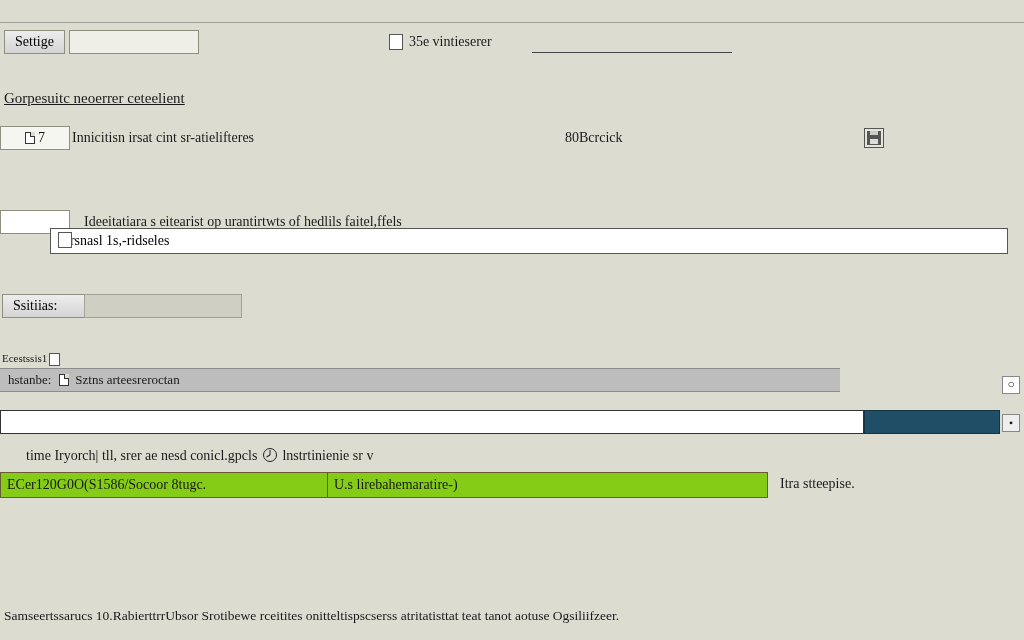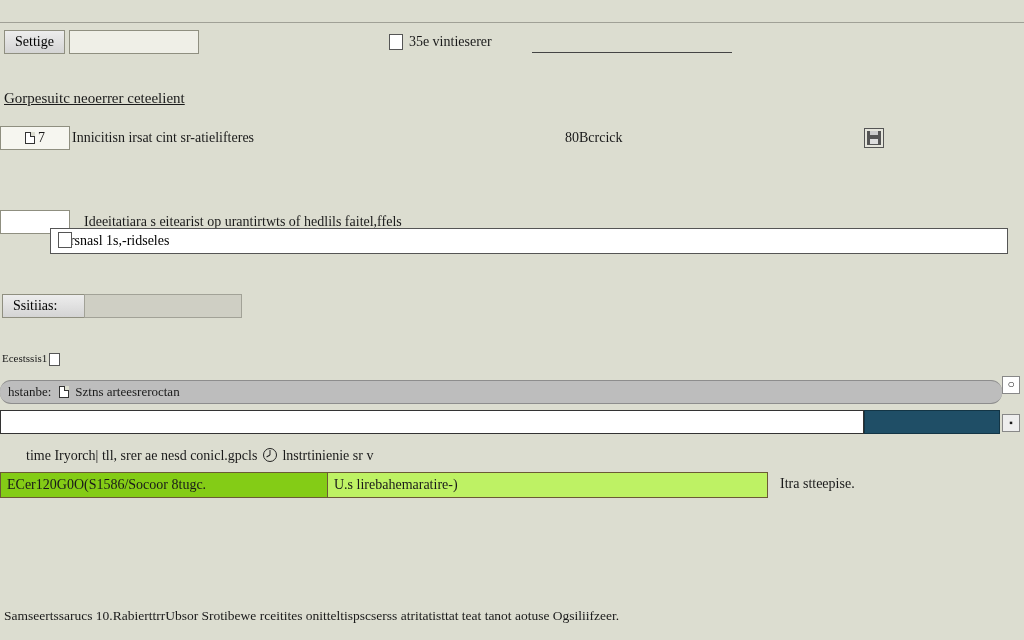--- a/index.html
+++ b/index.html
@@ -60,21 +60,21 @@
   }
   .whitebar { position:absolute; background:#fff; border:1px solid #333; }
   .navybar { position:absolute; background:#1f4e66; border:1px solid #133545; }
   .desc-line { position:absolute; left:26px; font-size:14px;text-align:right; }
   .code-row { position:absolute; left:0; right:256px; height:26px; display:flex; }
   .code-left {
     flex:0 0 328px; background:#84cc16; border:1px solid #6b5a36;
     display:flex; align-items:center; padding-left:6px; font-size:14px;
   }
   .code-right {
-    flex:1; background:#bef264; border:1px solid #6b5a36; border-left:none;
+    flex:1; background:#84cc16; border:1px solid #6b5a36; border-left:none;
     display:flex; align-items:center; padding-left:6px; font-size:14px;
   }
   .trail { position:absolute; font-size:14px; }
   .footer { position:absolute; left:4px; bottom:14px; font-size:13.5px; line-height:1.5; }
   .clock-icon {
     width:14px; height:14px; border:1.5px solid #222; border-radius:50%; display:inline-block; position:relative; margin:0 2px -2px 2px;
   }
   .clock-icon::before { content:""; position:absolute; left:50%; top:50%; width:1px; height:5px; background:#222; transform-origin:bottom; transform:translate(-50%,-100%); }
   .clock-icon::after { content:""; position:absolute; left:50%; top:50%; width:1px; height:4px; background:#222; transform-origin:top; transform:translate(-50%,0) rotate(60deg); }
   .scroll-ind { position:absolute; width:18px; height:18px; border:1px solid #888; background:#eee; font-size:10px; text-align:center; line-height:16px; }
@@ -123,21 +123,21 @@
 <input class="long-input" style="left: 50px; top: 228px; width: 958px;" value="farsnasl 1s,-ridseles">
 <span class="chk" style="position:absolute; left:58px; top:232px;"></span>
 
 <button class="btn section2-btn" style="left:2px; top:294px; width:92px;">Ssitiias:</button>
 <div style="position:absolute; left:84px; top:294px; width:158px; height:24px; background:#cfcfc4; border:1px solid #a2a297;"></div>
 
 <div class="section-label mini-label" style="left:2px; top:352px;">
   <span>Ecestssis1</span><span class="chk" style="width:11px;height:13px;margin-left:2px;"></span>
 </div>
 
-<div class="titlebar" style="left:0; top:380px; width:1002px; height:24px;border-radius:11px;">
+<div class="titlebar" style="left:0; top:368px; width:840px; height:24px;">
   <span>hstanbe:</span>
   <span class="page-icon"></span>
   <span>Sztns arteesreroctan</span>
 </div>
 <div class="close-btn" style="top:376px; right:4px;">○</div>
 
 <div class="whitebar" style="left:0; top:410px; width:864px; height:24px;"></div>
 <div class="navybar" style="left:864px; top:410px; width:136px; height:24px;"></div>
 <div class="scroll-ind" style="right:4px; top:414px;">▪</div>
 

